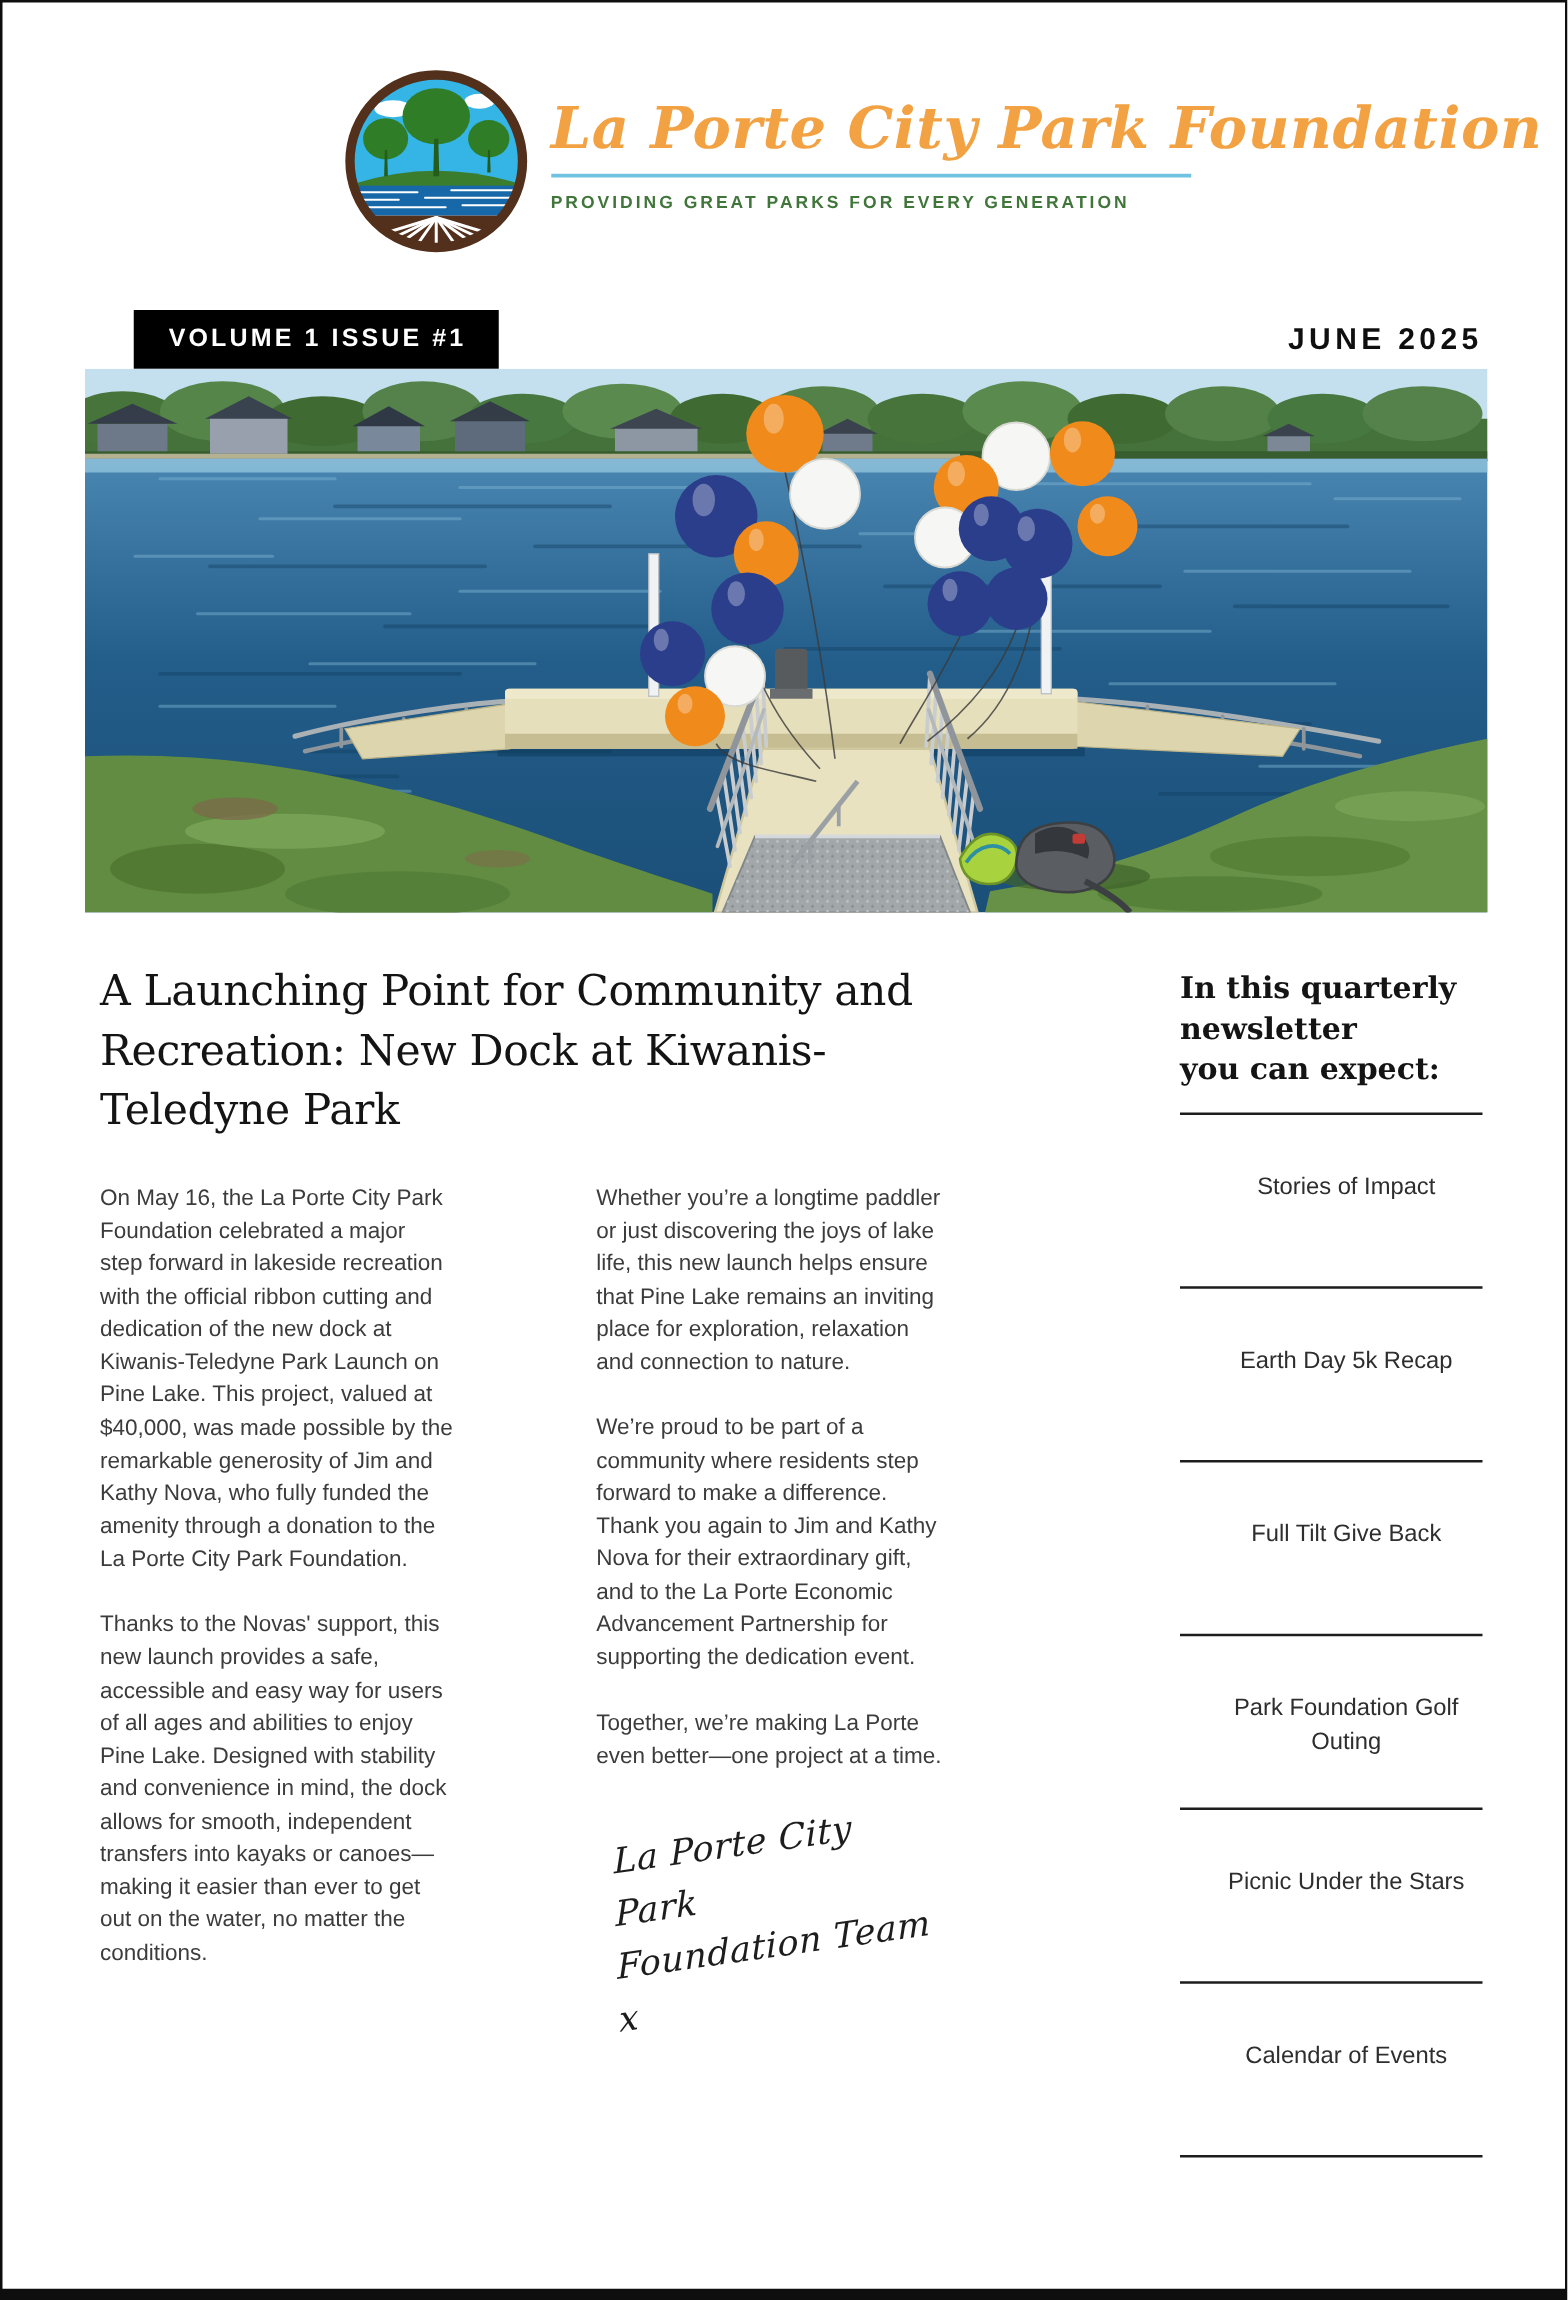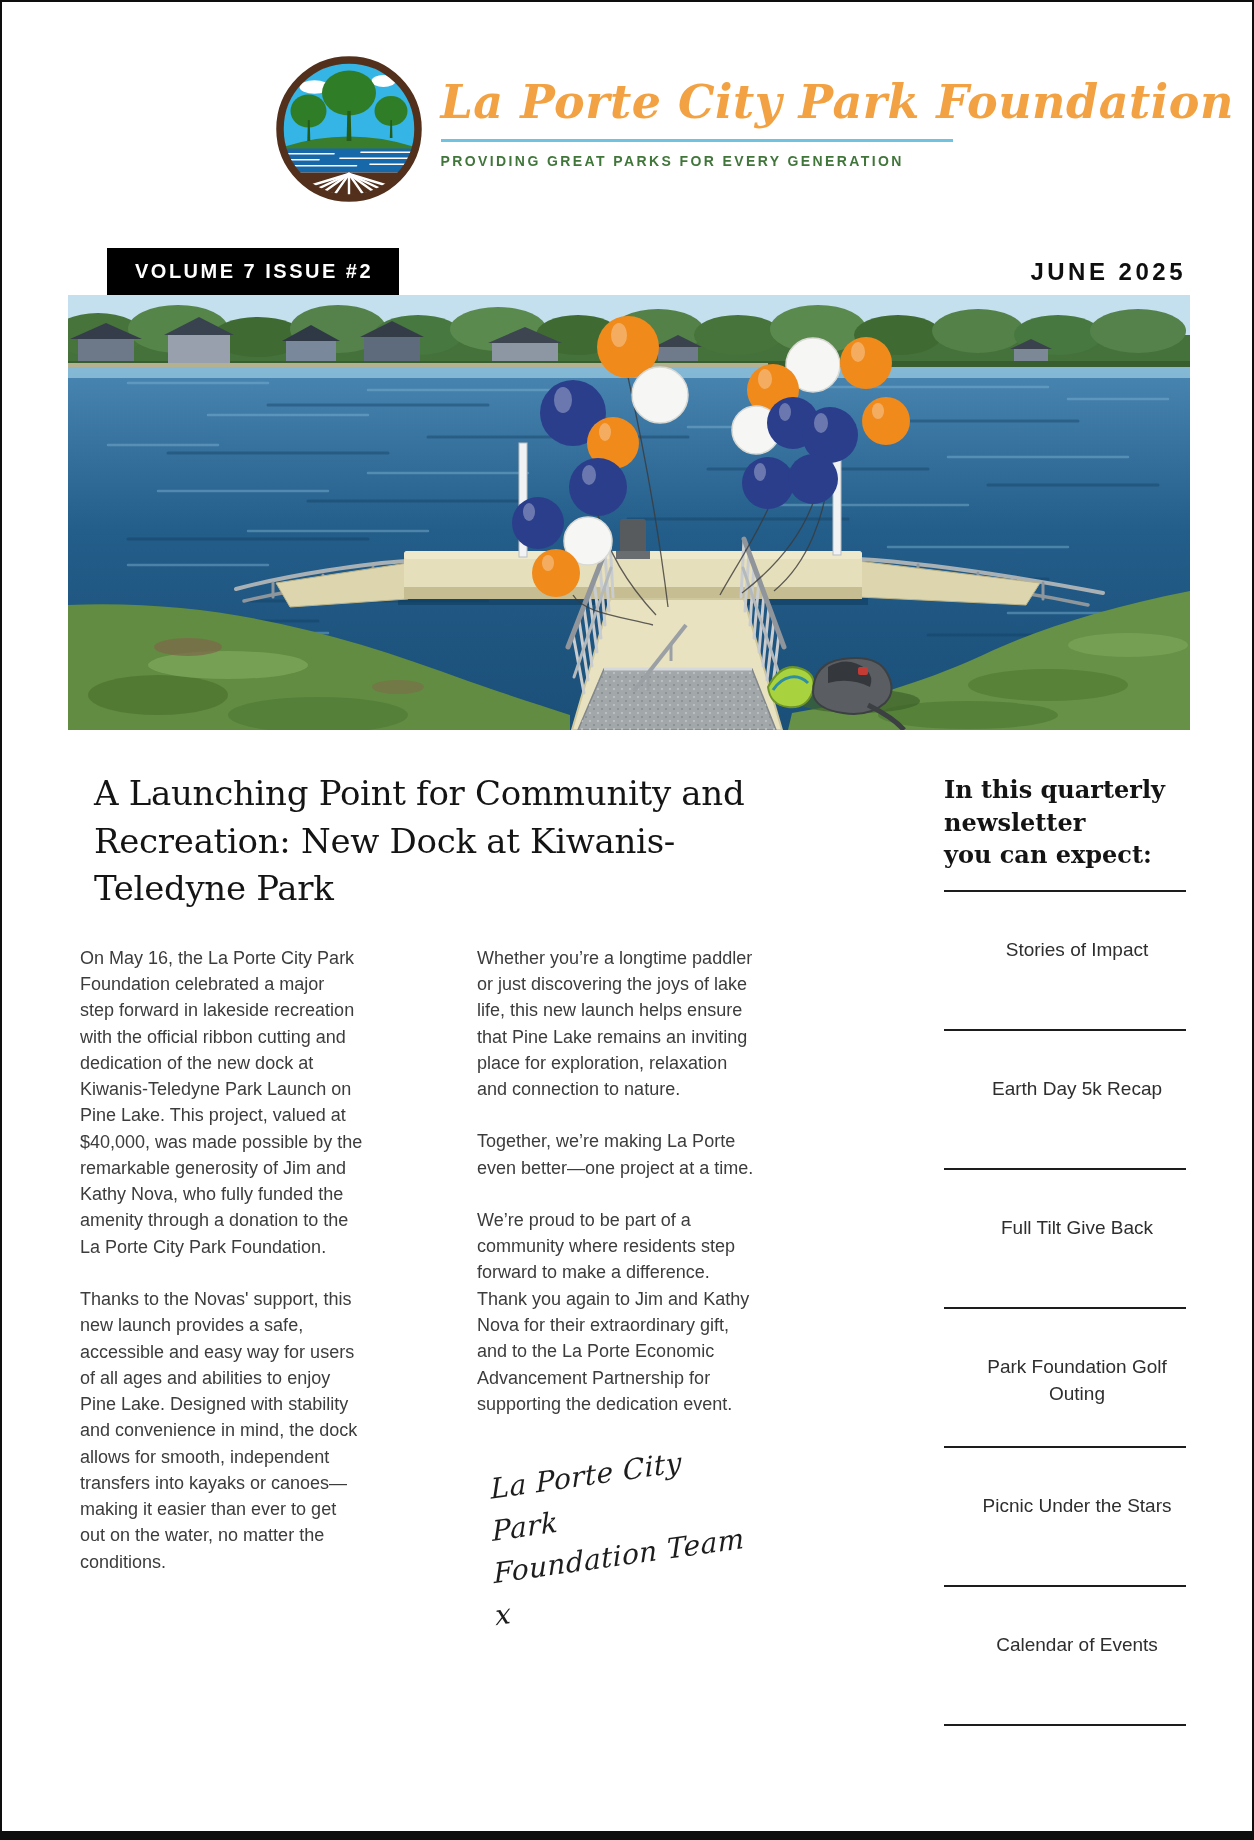--- a/index.html
+++ b/index.html
@@ -29,21 +29,21 @@
   }
   .issue-date { font-weight:bold; font-size:24px; letter-spacing:3.5px; color:#0f0f0f; padding-bottom:9px; }
   
   .hero { margin:0 66px; width:1122px; height:435px; }
   .hero svg { display:block; width:100%; height:100%; }
   
   .content { display:flex; margin:40px 66px 0 78px; }
   .main { width:680px; }
   .headline {
     font-family:"DejaVu Serif", serif; font-weight:normal; font-size:34px;
-    line-height:1.4; color:#141414; max-width:675px; letter-spacing:-0.3px;margin-left:14px;
+    line-height:1.4; color:#141414; max-width:675px; letter-spacing:-0.3px;
   }
   .columns { display:flex; gap:114px; margin-top:32px; }
   .col { width:288px; font-size:18px; line-height:1.46; color:#3c3c3c; }
   .col p + p { margin-top:26px; }
   .signature {
     margin:52px 0 0 16px; font-family:"DejaVu Serif", serif; font-style:italic;
     font-size:28px; line-height:1.5; color:#1d1d1d; white-space:pre-line;
     transform:rotate(-8deg) skewX(-6deg); transform-origin:left center; letter-spacing:0.5px;
   }
   .sidebar { width:242px; margin-left:auto; padding-top:4px; }
@@ -112,21 +112,21 @@
       </svg>
     </div>
     <div class="brand">
       <div class="brand-title">La Porte City Park Foundation</div>
       <div class="brand-rule"></div>
       <div class="brand-tagline">PROVIDING GREAT PARKS FOR EVERY GENERATION</div>
     </div>
   </header>
 
   <div class="issue-row">
-    <div class="issue-badge">VOLUME 7 ISSUE #2</div>
+    <div class="issue-badge">VOLUME 1 ISSUE #1</div>
     <div class="issue-date">JUNE 2025</div>
   </div>
 
   <figure class="hero">
     <svg viewBox="0 0 1122 435" preserveAspectRatio="none" aria-hidden="true">
       <defs>
         <linearGradient id="waterGrad" x1="0" y1="0" x2="0" y2="1">
           <stop offset="0" stop-color="#4a86b2"></stop>
             <stop offset="0.45" stop-color="#235d89"></stop>
             <stop offset="1" stop-color="#1a4f78"></stop>
@@ -353,22 +353,22 @@
   <div class="content">
     <div class="main">
       <h1 class="headline">A Launching Point for Community and Recreation: New Dock at Kiwanis-Teledyne Park</h1>
       <div class="columns">
         <div class="col">
           <p>On May 16, the La Porte City Park Foundation celebrated a major step forward in lakeside recreation with the official ribbon cutting and dedication of the new dock at Kiwanis-Teledyne Park Launch on Pine Lake. This project, valued at $40,000, was made possible by the remarkable generosity of Jim and Kathy Nova, who fully funded the amenity through a donation to the La Porte City Park Foundation.</p>
           <p>Thanks to the Novas' support, this new launch provides a safe, accessible and easy way for users of all ages and abilities to enjoy Pine Lake. Designed with stability and convenience in mind, the dock allows for smooth, independent transfers into kayaks or canoes—making it easier than ever to get out on the water, no matter the conditions.</p>
         </div>
         <div class="col">
           <p>Whether you’re a longtime paddler or just discovering the joys of lake life, this new launch helps ensure that Pine Lake remains an inviting place for exploration, relaxation and connection to nature.</p>
+          <p>We’re proud to be part of a community where residents step forward to make a difference. Thank you again to Jim and Kathy Nova for their extraordinary gift, and to the La Porte Economic Advancement Partnership for supporting the dedication event.</p>
           <p>Together, we’re making La Porte even better—one project at a time.</p>
-          <p>We’re proud to be part of a community where residents step forward to make a difference. Thank you again to Jim and Kathy Nova for their extraordinary gift, and to the La Porte Economic Advancement Partnership for supporting the dedication event.</p>
           <div class="signature">La Porte City Park
 Foundation Team x</div>
         </div>
       </div>
     </div>
 
     <aside class="sidebar">
       <h2 class="sidebar-heading">In this quarterly
 newsletter
 you can expect:</h2>

